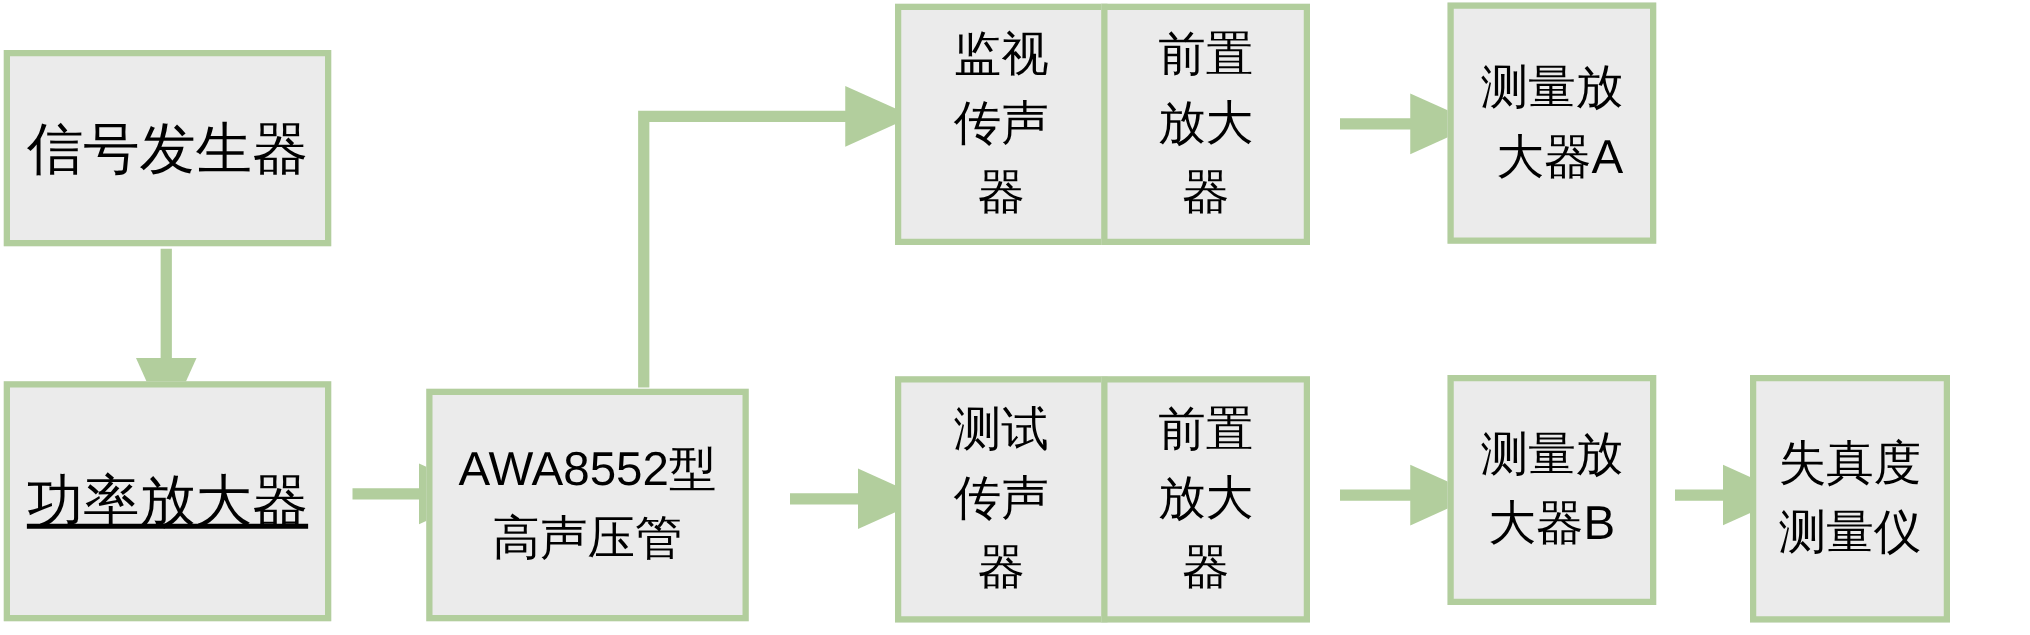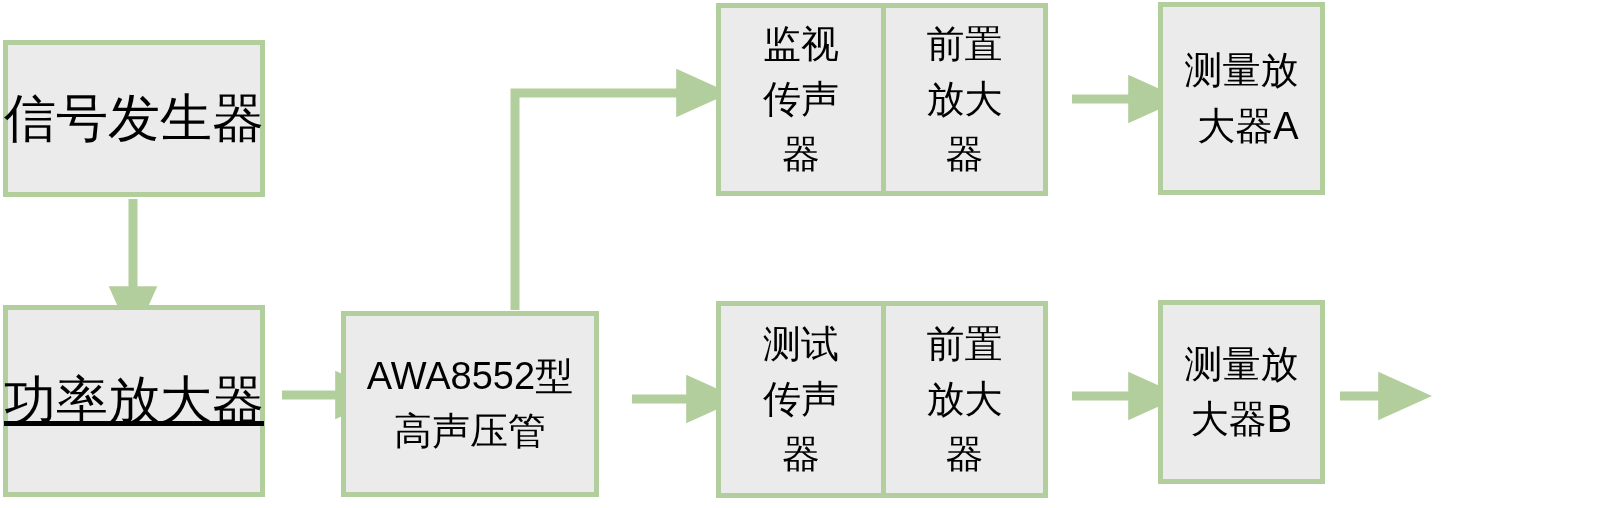--- a/index.html
+++ b/index.html
@@ -26,21 +26,21 @@
     align-items: center;
     justify-content: center;
     color: #000000;
     line-height: 1.45;
     text-align: center;
   }
   .node .line {
     display: block;
     white-space: nowrap;
   }
-  .fs-lg { font-size: 52px; align-items: center; }
+  .fs-lg { font-size: 45px; align-items: center; }
   .fs-md { font-size: 38px; }
 
   
   .pair-left  { border-right-width: 5px; }
   .pair-right { border-left-width: 5px; margin-left: -5px; }
 
   svg.edges {
     position: absolute;
     left: 0;
     top: 0;
@@ -120,14 +120,17 @@
   </div>
 
   <div class="node fs-md pair-right" style="left:886px; top:301px; width:167px; height:197px;">
     <span class="line" style="width:112px; white-space:normal; word-break:break-all;">前置放大器</span>
   </div>
 
   <div class="node fs-md" style="left:1158px; top:300px; width:167px; height:184px;">
     <span class="line" style="width:114px; white-space:normal; word-break:break-all;">测量放大器B</span>
   </div>
 
+  <div class="node fs-md" style="left:1400px; top:300px; width:160px; height:198px;">
+    <span class="line" style="width:114px; white-space:normal; word-break:break-all;">失真度测量仪</span>
+  </div>
 
 </div>
 
 </body></html>

